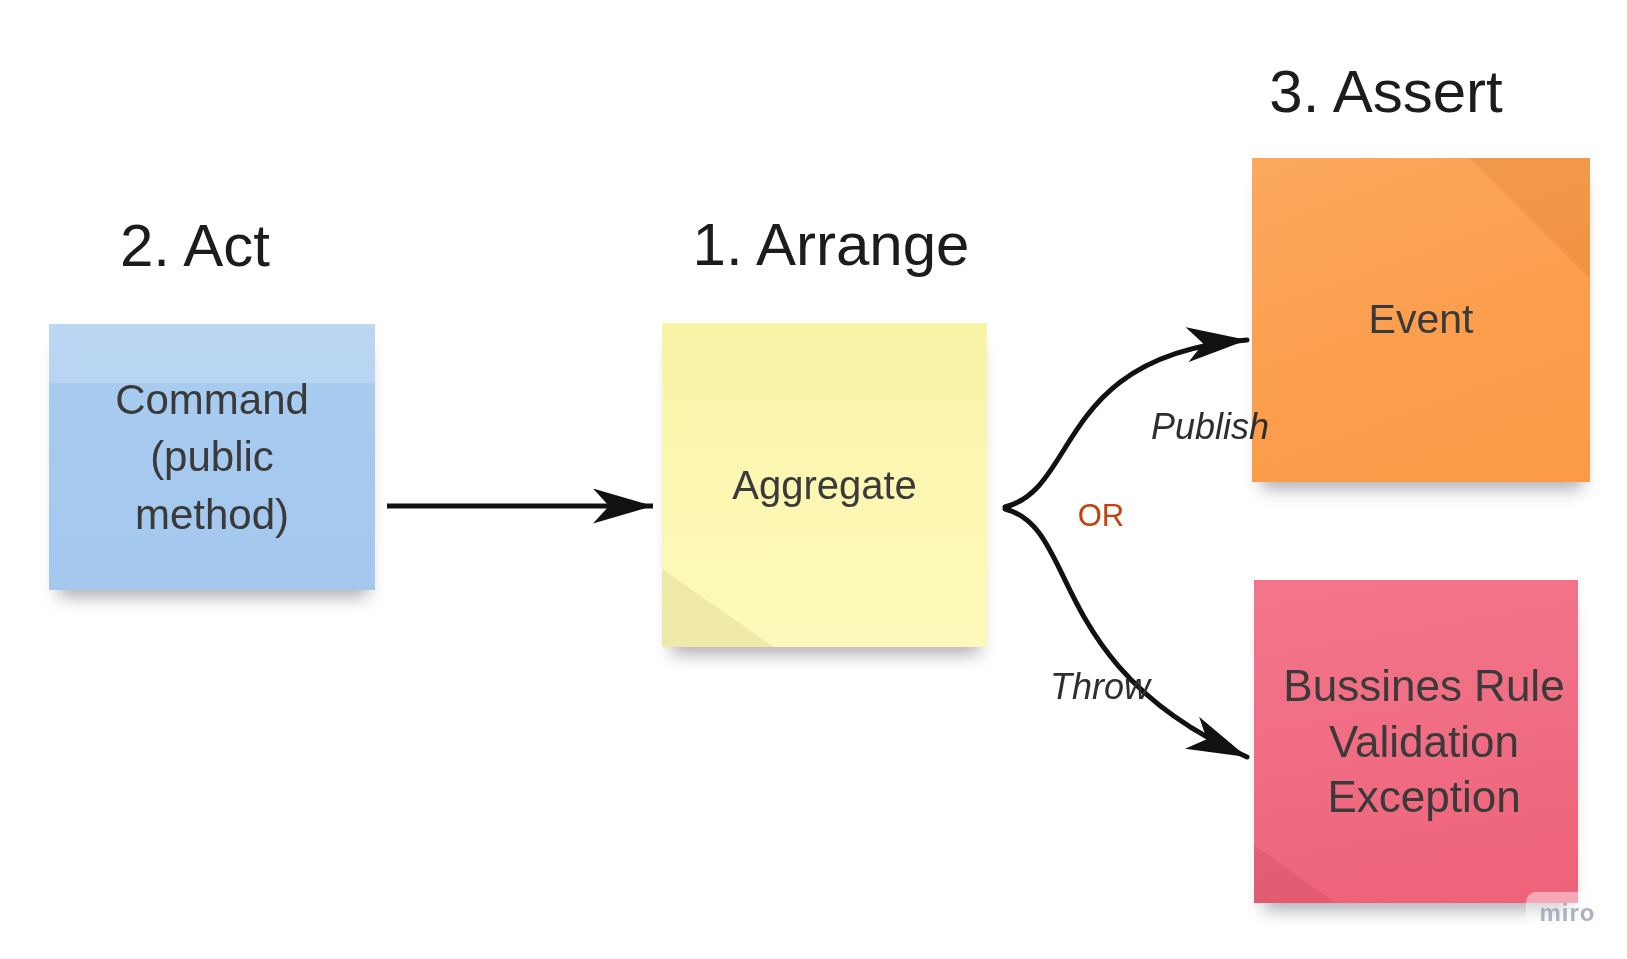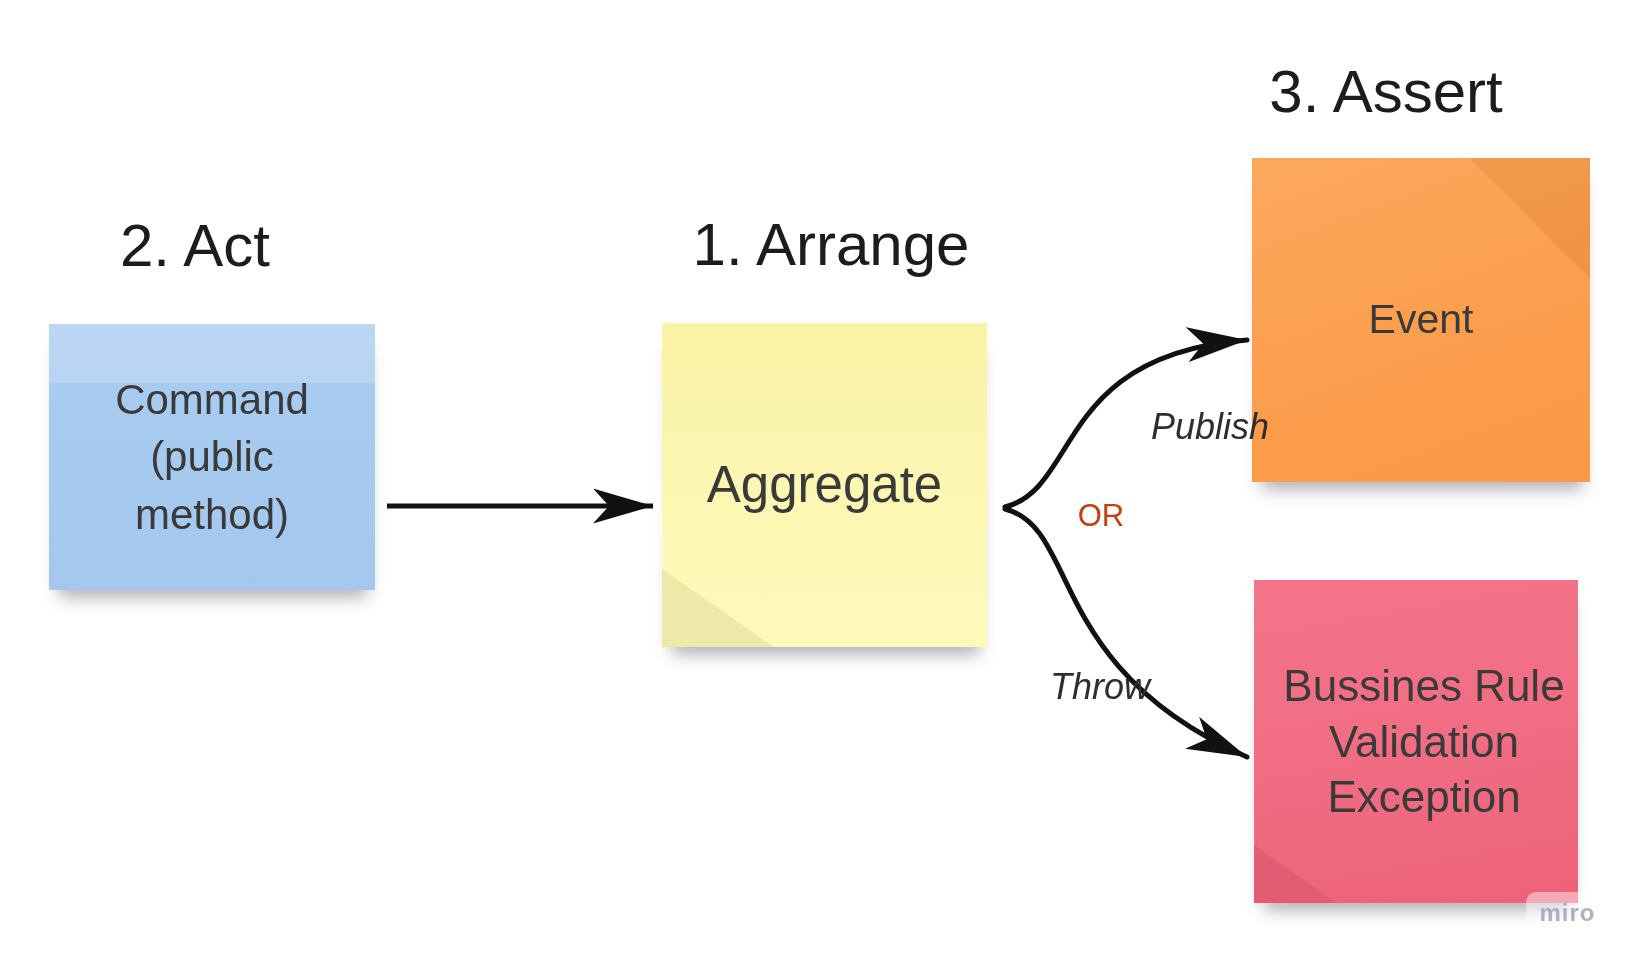--- a/index.html
+++ b/index.html
@@ -29,21 +29,21 @@
   .note-command   { left:49px;  top:324px; width:326px; height:266px;
                     background:linear-gradient(180deg,#aecff2 0%,#a8cbf0 20%,#a4c7ed 100%); }
   .note-aggregate { left:662px; top:323px; width:325px; height:324px;
                     background:linear-gradient(180deg,#f9f3a6 0%,#fbf6b0 40%,#fdf9ba 100%); }
   .note-event     { left:1252px; top:158px; width:338px; height:324px;
                     background:linear-gradient(160deg,#fca95e 0%,#fb9e4d 55%,#fa9a46 100%); }
   .note-exception { left:1254px; top:580px; width:324px; height:323px;
                     background:linear-gradient(170deg,#f4758a 0%,#f06c82 55%,#ed6278 100%);padding-left:16px; }
 
   .note-command .note-text   { font-size:42px; line-height:1.36; max-width:232px; }
-  .note-aggregate .note-text { font-size:51px; line-height:1.3; }
+  .note-aggregate .note-text { font-size:40px; line-height:1.3; }
   .note-event .note-text     { font-size:41px; line-height:1.3; }
   .note-exception .note-text { font-size:44px; line-height:1.27; max-width:302px; }
 
   
   .strip-top { position:absolute; left:0; top:0; right:0; height:60px;
                background:rgba(255,255,255,0.18);
                border-bottom:1px solid rgba(0,0,0,0.035); z-index:1; }
   .fold-bl { position:absolute; left:0; bottom:0; width:120px; height:84px; z-index:1;
              background:linear-gradient(to right top, rgba(110,100,30,0.10) 46%, rgba(0,0,0,0) 47%); }
   .fold-tr { position:absolute; right:0; top:0; width:130px; height:130px; z-index:1;

